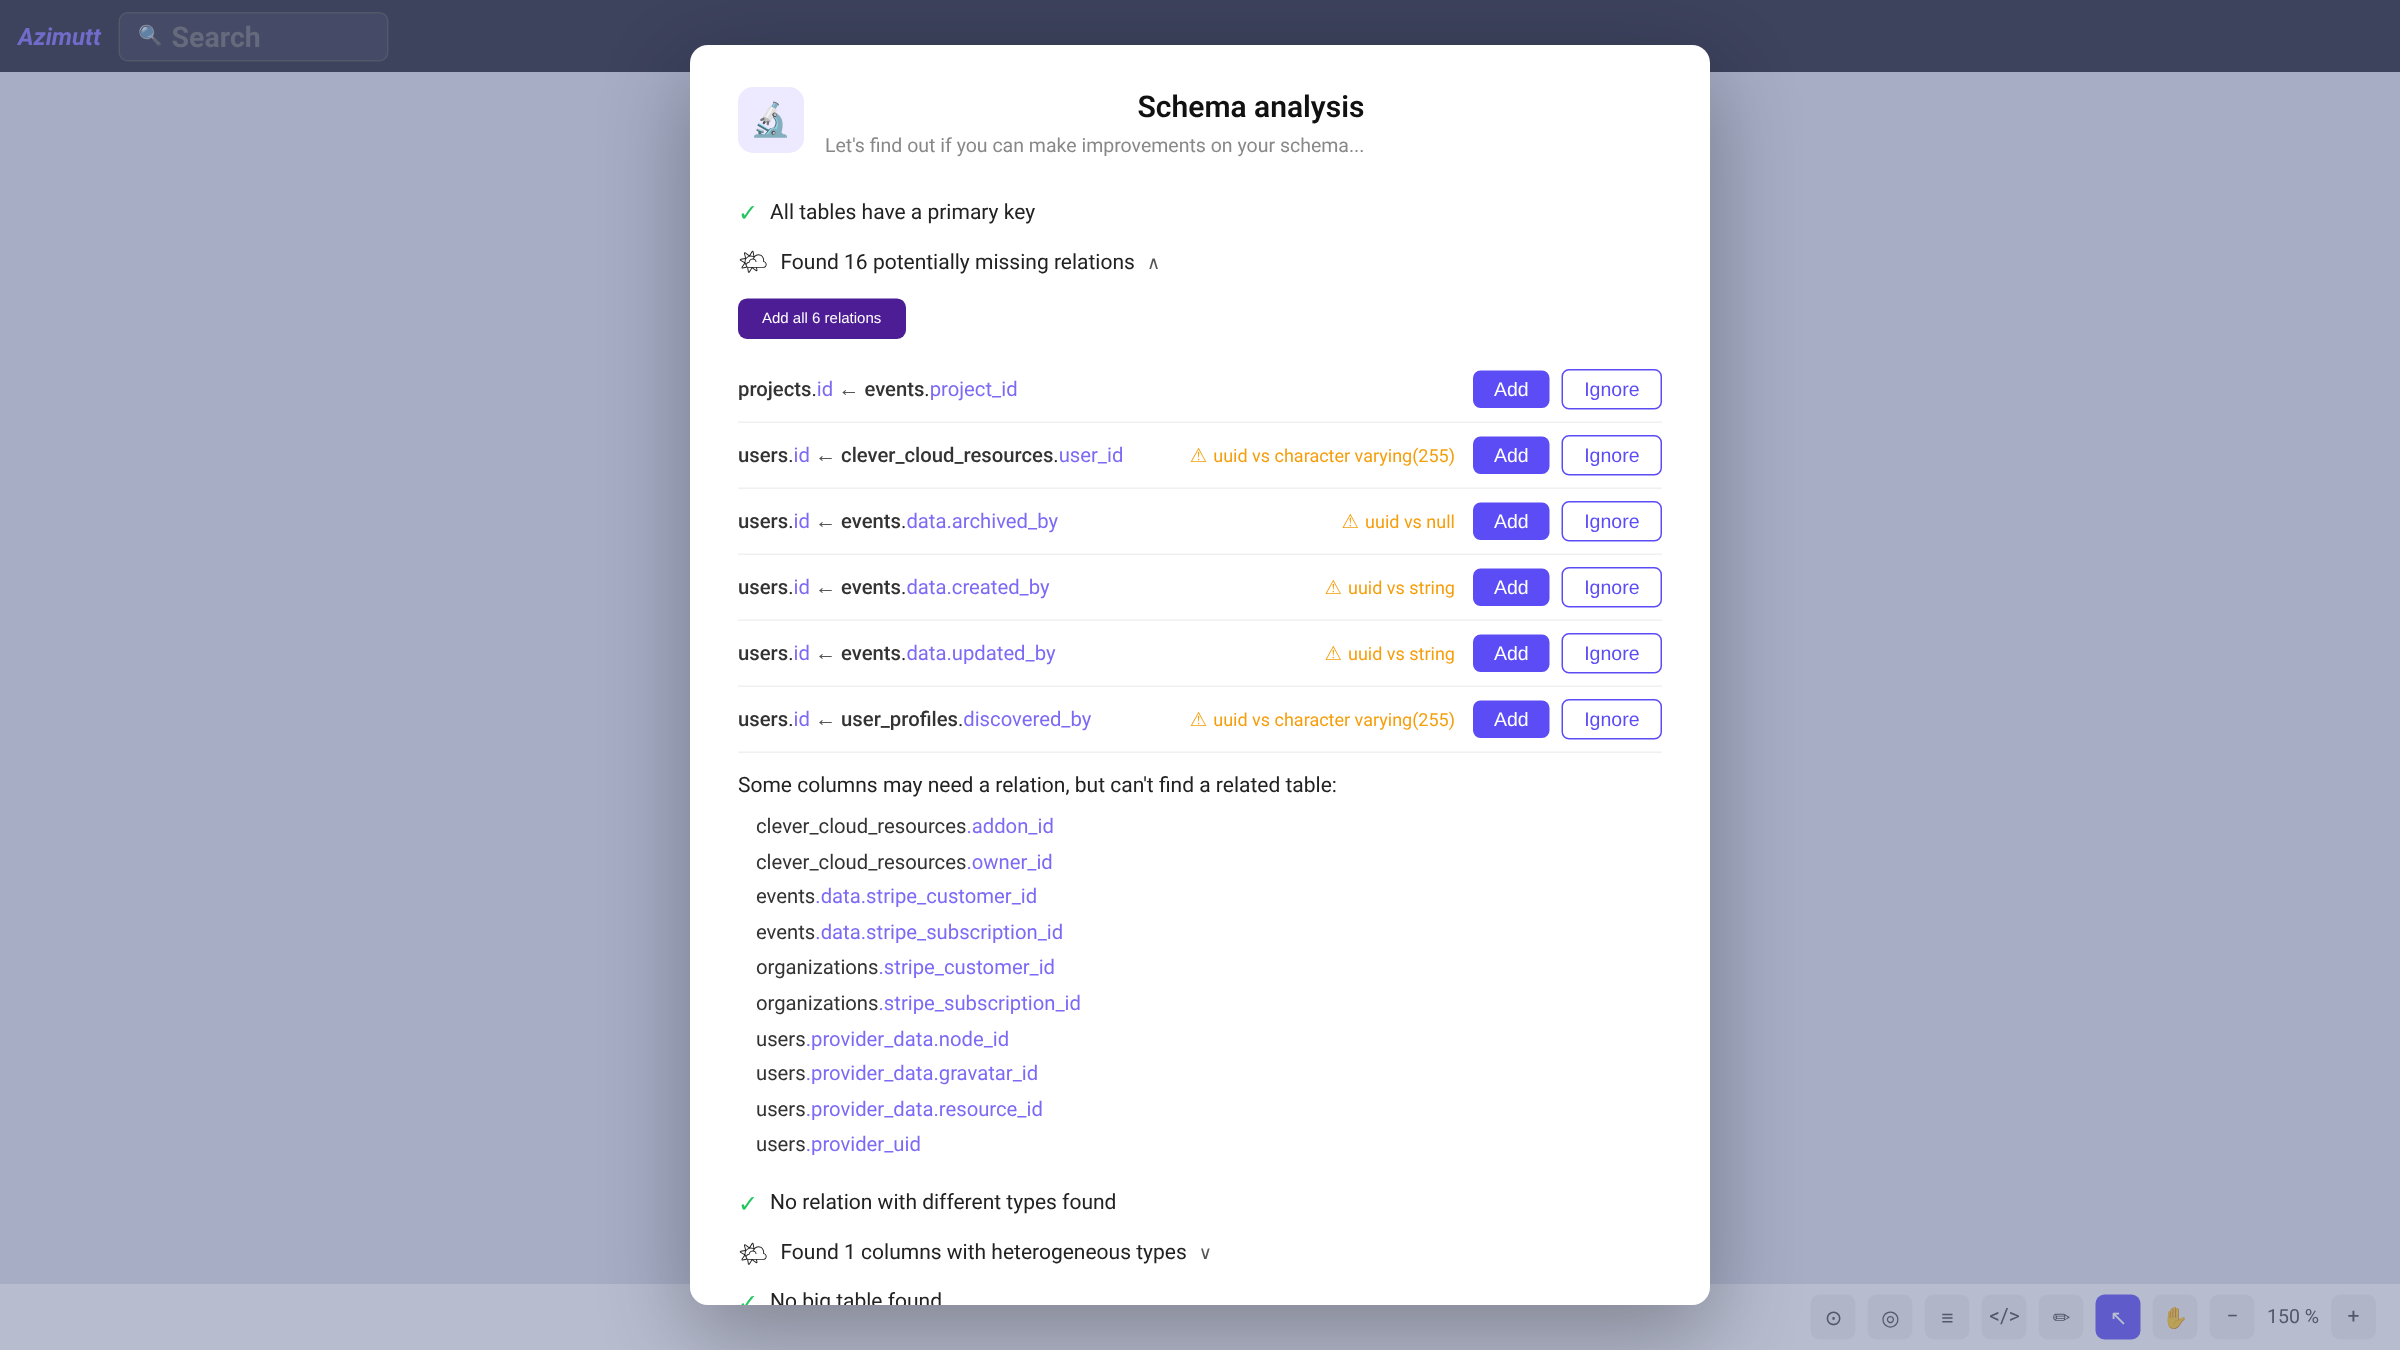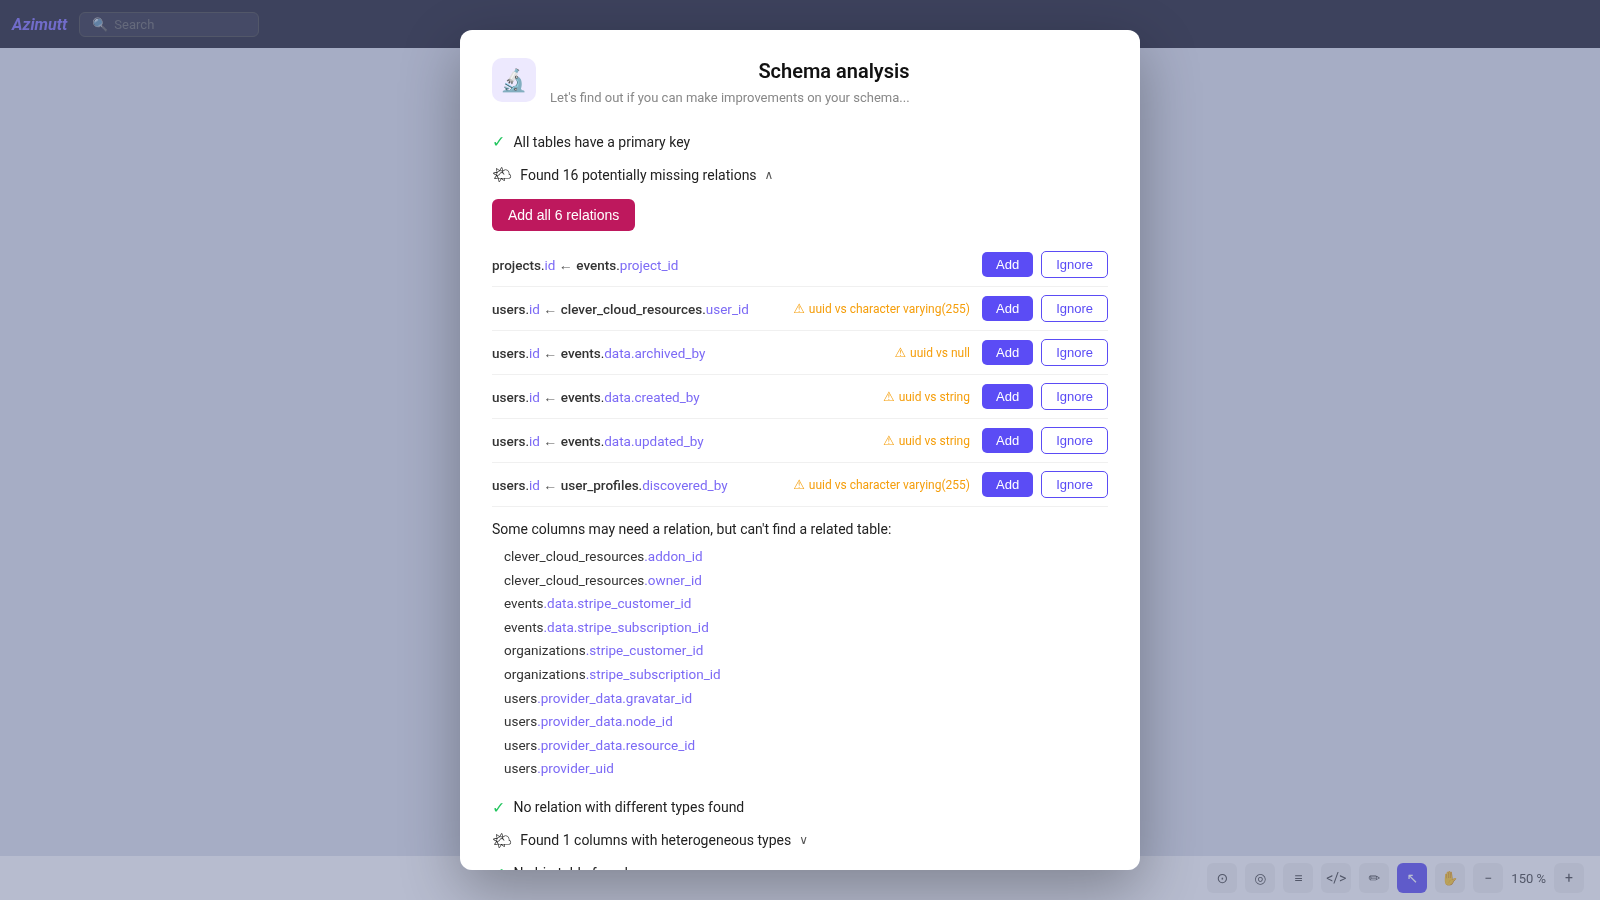--- a/index.html
+++ b/index.html
@@ -147,26 +147,26 @@
       cursor: pointer;
     }
 
     .chevron {
       font-size: 12px;
       color: #555;
     }
 
     
     .add-all-btn {
-      background: #be185d;
+      background: #4c1d95;
       color: white;
       border: none;
       border-radius: 6px;
       padding: 8px 16px;
-      font-size: 14px;
+      font-size: 10px;
       cursor: pointer;
       margin: 8px 0 12px 0;
       font-weight: 500;
     }
 
     
     .relation-row {
       display: flex;
       align-items: center;
       padding: 8px 0;
@@ -311,21 +311,21 @@
   </style>
 </head>
 <body>
 
 <div class="app-bg"></div>
 
 <div class="app-header">
   <div class="app-logo">Azimutt</div>
   <div class="app-search">
     <span>🔍</span>
-    <span style="color:#666;font-size:13px;">Search</span>
+    <span style="color:#666;font-size:19px;font-weight:bold;">Search</span>
   </div>
 </div>
 
 <div class="app-canvas"></div>
 
 <div class="bottom-toolbar">
   <div class="toolbar-btn">⊙</div>
   <div class="toolbar-btn">◎</div>
   <div class="toolbar-btn">≡</div>
   <div class="toolbar-btn">&lt;/&gt;</div>
@@ -447,22 +447,22 @@
       
       <div class="missing-section">
         <div class="missing-section-title">Some columns may need a relation, but can't find a related table:</div>
         <ul class="missing-list">
           <li><span class="table-part">clever_cloud_resources</span><span class="col-part">.addon_id</span></li>
           <li><span class="table-part">clever_cloud_resources</span><span class="col-part">.owner_id</span></li>
           <li><span class="table-part">events</span><span class="col-part">.data.stripe_customer_id</span></li>
           <li><span class="table-part">events</span><span class="col-part">.data.stripe_subscription_id</span></li>
           <li><span class="table-part">organizations</span><span class="col-part">.stripe_customer_id</span></li>
           <li><span class="table-part">organizations</span><span class="col-part">.stripe_subscription_id</span></li>
+          <li><span class="table-part">users</span><span class="col-part">.provider_data.node_id</span></li>
           <li><span class="table-part">users</span><span class="col-part">.provider_data.gravatar_id</span></li>
-          <li><span class="table-part">users</span><span class="col-part">.provider_data.node_id</span></li>
           <li><span class="table-part">users</span><span class="col-part">.provider_data.resource_id</span></li>
           <li><span class="table-part">users</span><span class="col-part">.provider_uid</span></li>
         </ul>
       </div>
     </div>
 
     <div class="section-item">
       <span class="check-icon">✓</span>
       <span>No relation with different types found</span>
     </div>

